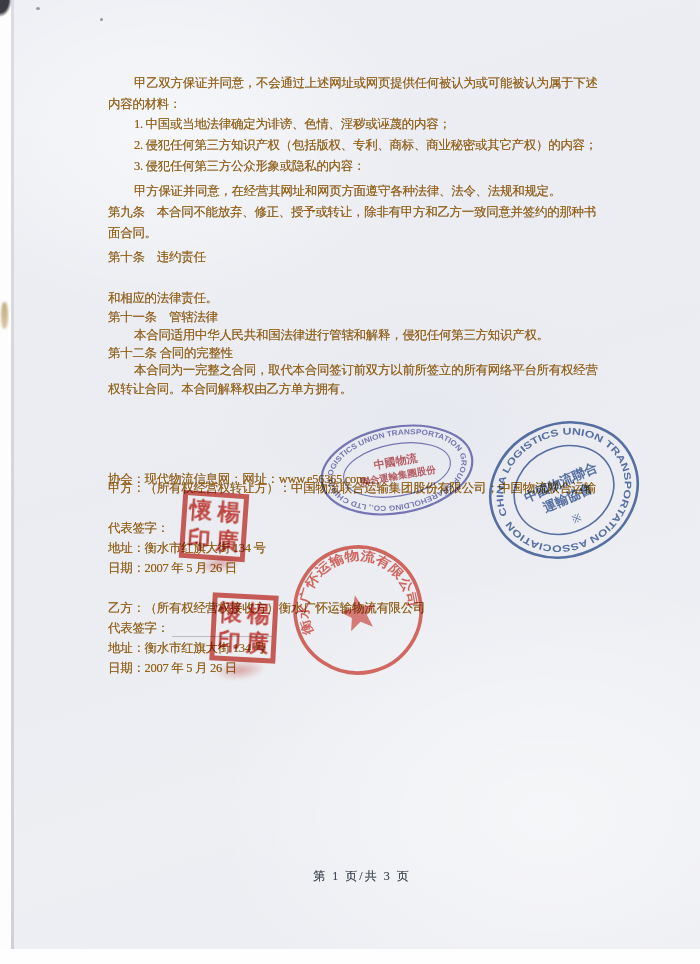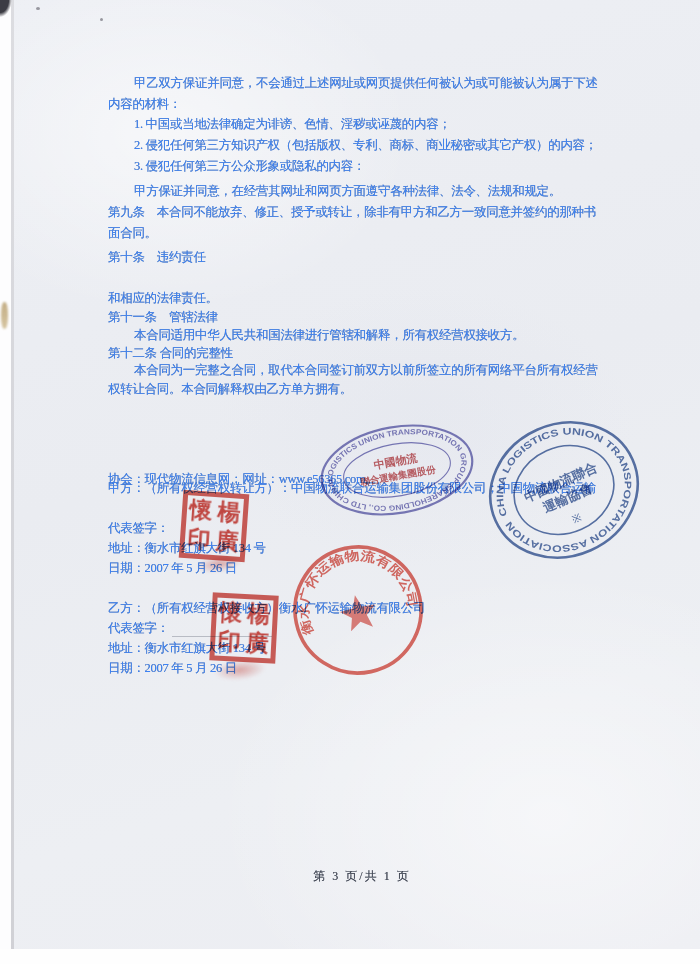--- a/index.html
+++ b/index.html
@@ -24,21 +24,21 @@
     background:linear-gradient(to bottom,#d6d6da,#c7c7cc);opacity:.75;}
   .bottom-strip{position:absolute;left:0;right:0;bottom:0;height:15px;background:#fefefe;}
   .corner-blob{position:absolute;left:0;top:0;width:13px;height:19px;
     background:radial-gradient(120% 120% at 0 0,#3c3c44 55%,rgba(60,60,68,0) 75%);}
   .brown-mark{position:absolute;left:1px;top:302px;width:7px;height:27px;border-radius:45%;
     background:linear-gradient(#b59a67,#cdb88b);filter:blur(1px);opacity:.8;}
   .speck{position:absolute;border-radius:50%;background:#97979f;}
 
   
   .line{
-    position:absolute;white-space:pre;color:#3b82f6;
+    position:absolute;white-space:pre;color:#a16207;
     font-size:12.5px;letter-spacing:-0.3px;line-height:15px;
     text-shadow:0 0 .5px rgba(62,68,82,.65);
   }
   .sig-line{position:absolute;height:1px;background:rgba(90,95,112,.35);}
 
   .footer-line{
     position:absolute;left:0;right:0;top:868px;text-align:center;padding-left:24px;
     color:#3e4452;font-size:12px;letter-spacing:2px;white-space:pre;
     text-shadow:0 0 .5px rgba(62,68,82,.6);
   }
@@ -87,38 +87,38 @@
   <div class="line" style="left:108px;top:97px">内容的材料：</div>
   <div class="line" style="left:134px;top:117px">1. 中国或当地法律确定为诽谤、色情、淫秽或诬蔑的内容；</div>
   <div class="line" style="left:134px;top:138px">2. 侵犯任何第三方知识产权（包括版权、专利、商标、商业秘密或其它产权）的内容；</div>
   <div class="line" style="left:134px;top:159px">3. 侵犯任何第三方公众形象或隐私的内容：</div>
   <div class="line" style="left:134px;top:184px">甲方保证并同意，在经营其网址和网页方面遵守各种法律、法令、法规和规定。</div>
   <div class="line" style="left:108px;top:205px">第九条　本合同不能放弃、修正、授予或转让，除非有甲方和乙方一致同意并签约的那种书</div>
   <div class="line" style="left:108px;top:226px">面合同。</div>
   <div class="line" style="left:108px;top:250px">第十条　违约责任</div>
   <div class="line" style="left:108px;top:291px">和相应的法律责任。</div>
   <div class="line" style="left:108px;top:310px">第十一条　管辖法律</div>
-  <div class="line" style="left:134px;top:328px">本合同适用中华人民共和国法律进行管辖和解释，所有权经营权接收方。</div>
+  <div class="line" style="left:134px;top:328px">本合同适用中华人民共和国法律进行管辖和解释，侵犯任何第三方知识产权。</div>
   <div class="line" style="left:108px;top:346px">第十二条 合同的完整性</div>
   <div class="line" style="left:134px;top:363px">本合同为一完整之合同，取代本合同签订前双方以前所签立的所有网络平台所有权经营</div>
   <div class="line" style="left:108px;top:481px">甲方：（所有权经营权转让方）：中国物流联合运输集团股份有限公司；中国物流联合运输</div>
 
   <div class="line" style="left:108px;top:382px">权转让合同。本合同解释权由乙方单方拥有。</div>
   <div class="line" style="left:108px;top:472px">协会：现代物流信息网；网址：www.e56365.com。</div>
   <div class="line" style="left:108px;top:521px">代表签字：</div>
   <div class="line" style="left:108px;top:541px">地址：衡水市红旗大街 134 号</div>
   <div class="line" style="left:108px;top:561px">日期：2007 年 5 月 26 日</div>
 
   <div class="line" style="left:108px;top:601px">乙方：（所有权经营权接收方）衡水广怀运输物流有限公司</div>
   <div class="line" style="left:108px;top:621px">代表签字：</div>
   <div class="sig-line" style="left:172px;top:636px;width:100px"></div>
   <div class="line" style="left:108px;top:641px">地址：衡水市红旗大街 134 号</div>
   <div class="line" style="left:108px;top:661px">日期：2007 年 5 月 26 日</div>
 
-  <div class="footer-line">第 3 页/共 1 页</div>
+  <div class="footer-line">第 1 页/共 3 页</div>
 
   <svg class="stamp sA" viewBox="0 0 160 92">
     <ellipse class="ringA" cx="80" cy="46" rx="76" ry="43"></ellipse>
     <ellipse class="ringA thin" cx="80" cy="46" rx="54" ry="26"></ellipse>
     <defs>
         <path id="rimA" d="M 15,46 A 65,34.5 0 1 1 145,46 A 65,34.5 0 1 1 15,46"></path>
       </defs>
     <text class="rimA"><textPath href="#rimA" textLength="320" lengthAdjust="spacingAndGlyphs">LOGISTICS UNION TRANSPORTATION GROUP SHAREHOLDING CO., LTD CHINA </textPath></text>
     <text class="cnA1" x="80" y="41">中國物流</text>
     <text class="cnA2" x="80" y="55">聯合運輸集團股份</text>

